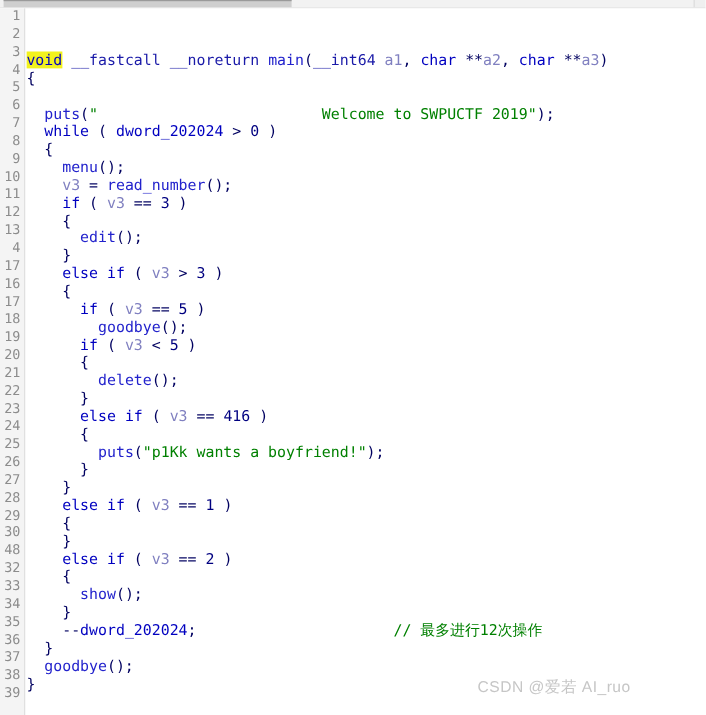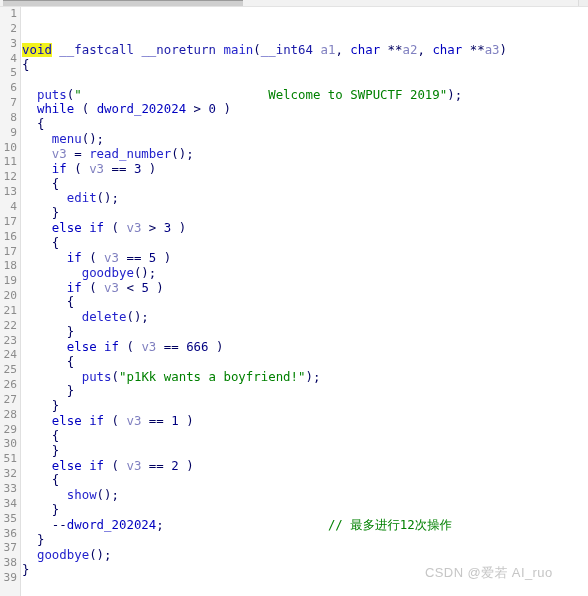--- a/index.html
+++ b/index.html
@@ -113,21 +113,21 @@
   .t-num  { color: #000080; }           
   .t-punc { color: #000060; }           
   .t-str  { color: #008000; }           
   .t-cmt  { color: #9090c8; }           
   .t-cmt2 { color: #008000; }           
   .t-plain{ color: #101010; }
   .hl-find{ background: #f2f21e; color: #0000c0; }
 
   .watermark {
     position: absolute;
-    left: 425px;
+    left: 398px;
     top: 564px;
     font-family: "Liberation Sans", sans-serif;
     font-size: 13px;
     color: #c6c6c6;
     letter-spacing: 0.4px;
     white-space: pre;
   }
 </style>
 </head>
 <body>
@@ -166,21 +166,21 @@
         <div class="lnum">21</div>
         <div class="lnum">22</div>
         <div class="lnum">23</div>
         <div class="lnum">24</div>
         <div class="lnum">25</div>
         <div class="lnum">26</div>
         <div class="lnum">27</div>
         <div class="lnum">28</div>
         <div class="lnum">29</div>
         <div class="lnum">30</div>
-        <div class="lnum">51</div>
+        <div class="lnum">48</div>
         <div class="lnum">32</div>
         <div class="lnum">33</div>
         <div class="lnum">34</div>
         <div class="lnum">35</div>
         <div class="lnum">36</div>
         <div class="lnum">37</div>
         <div class="lnum">38</div>
         <div class="lnum">39</div>
       </div>
     <div class="code-area" id="code-area">
@@ -197,21 +197,21 @@
         <div class="row"><span class="t-plain">      </span><span class="t-fn">edit</span><span class="t-punc">();</span></div>
         <div class="row"><span class="t-punc">    }</span></div>
         <div class="row"><span class="t-plain">    </span><span class="t-kw">else</span><span class="t-plain"> </span><span class="t-kw">if</span><span class="t-punc"> ( </span><span class="t-var">v3</span><span class="t-punc"> &gt; </span><span class="t-num">3</span><span class="t-punc"> )</span></div>
         <div class="row"><span class="t-punc">    {</span></div>
         <div class="row"><span class="t-plain">      </span><span class="t-kw">if</span><span class="t-punc"> ( </span><span class="t-var">v3</span><span class="t-punc"> == </span><span class="t-num">5</span><span class="t-punc"> )</span></div>
         <div class="row"><span class="t-plain">        </span><span class="t-fn">goodbye</span><span class="t-punc">();</span></div>
         <div class="row"><span class="t-plain">      </span><span class="t-kw">if</span><span class="t-punc"> ( </span><span class="t-var">v3</span><span class="t-punc"> &lt; </span><span class="t-num">5</span><span class="t-punc"> )</span></div>
         <div class="row"><span class="t-punc">      {</span></div>
         <div class="row"><span class="t-plain">        </span><span class="t-fn">delete</span><span class="t-punc">();</span></div>
         <div class="row"><span class="t-punc">      }</span></div>
-        <div class="row"><span class="t-plain">      </span><span class="t-kw">else</span><span class="t-plain"> </span><span class="t-kw">if</span><span class="t-punc"> ( </span><span class="t-var">v3</span><span class="t-punc"> == </span><span class="t-num">666</span><span class="t-punc"> )</span></div>
+        <div class="row"><span class="t-plain">      </span><span class="t-kw">else</span><span class="t-plain"> </span><span class="t-kw">if</span><span class="t-punc"> ( </span><span class="t-var">v3</span><span class="t-punc"> == </span><span class="t-num">416</span><span class="t-punc"> )</span></div>
         <div class="row"><span class="t-punc">      {</span></div>
         <div class="row"><span class="t-plain">        </span><span class="t-fn">puts</span><span class="t-punc">(</span><span class="t-str">"p1Kk wants a boyfriend!"</span><span class="t-punc">);</span></div>
         <div class="row"><span class="t-punc">      }</span></div>
         <div class="row"><span class="t-punc">    }</span></div>
         <div class="row"><span class="t-plain">    </span><span class="t-kw">else</span><span class="t-plain"> </span><span class="t-kw">if</span><span class="t-punc"> ( </span><span class="t-var">v3</span><span class="t-punc"> == </span><span class="t-num">1</span><span class="t-punc"> )</span></div>
         <div class="row"><span class="t-punc">    {</span></div>
         <div class="row"><span class="t-punc">    }</span></div>
         <div class="row"><span class="t-plain">    </span><span class="t-kw">else</span><span class="t-plain"> </span><span class="t-kw">if</span><span class="t-punc"> ( </span><span class="t-var">v3</span><span class="t-punc"> == </span><span class="t-num">2</span><span class="t-punc"> )</span></div>
         <div class="row"><span class="t-punc">    {</span></div>
         <div class="row"><span class="t-plain">      </span><span class="t-fn">show</span><span class="t-punc">();</span></div>

